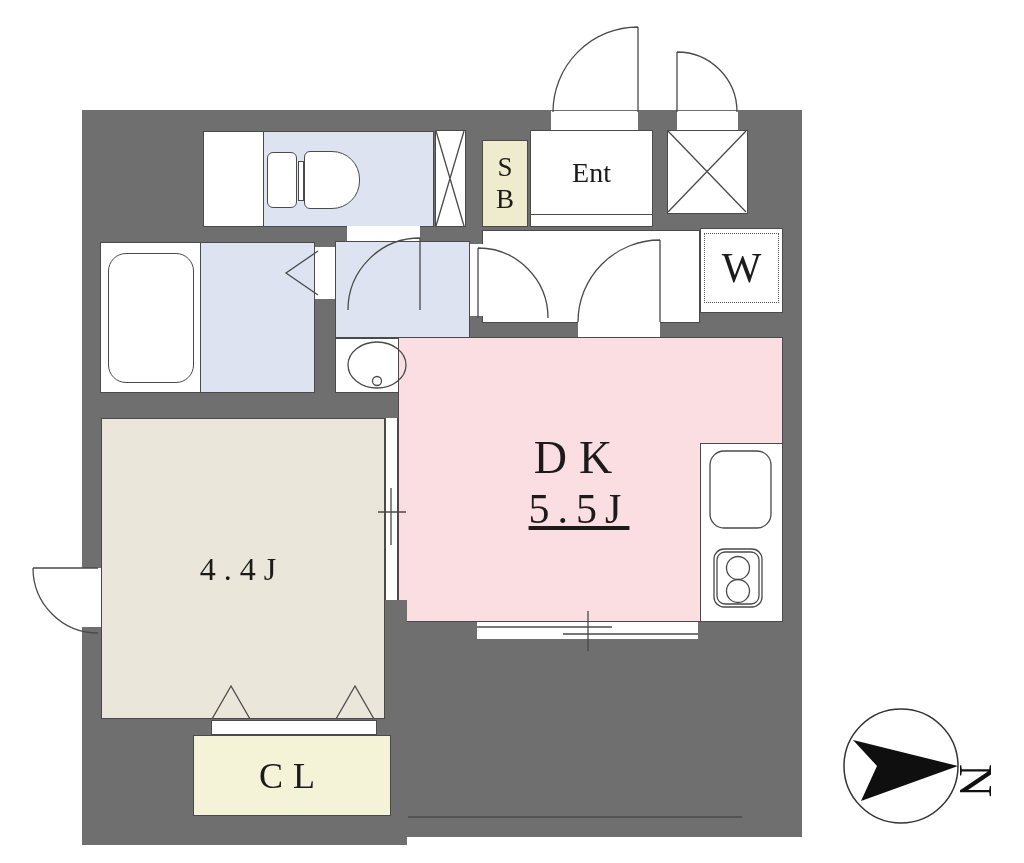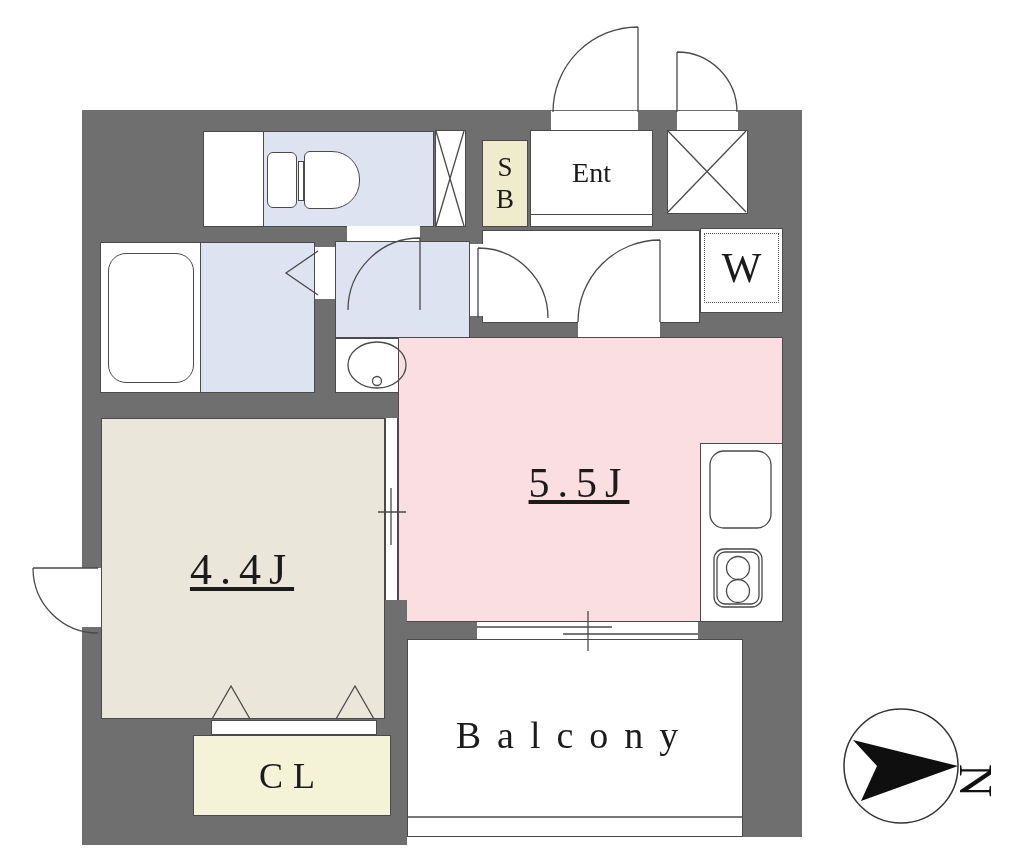--- a/index.html
+++ b/index.html
@@ -63,48 +63,44 @@
 
   <div class="abs room f-wet" style="left:100px;top:242px;width:215px;height:151px;">
     <div class="abs f-white" style="left:0;top:0;width:100px;height:149px;border-right:1px solid var(--line);">
       <div class="abs f-white" style="left:7px;top:10px;width:86px;height:130px;border:1px solid var(--line);border-radius:18px;"></div>
     </div>
   </div>
   <div class="abs f-white" style="left:315px;top:247px;width:20px;height:52px;"></div>
 
   <div class="abs room f-dk" style="left:398px;top:337px;width:385px;height:285px;">
     <div class="abs label stack" style="left:30px;top:90px;width:300px;height:110px;">
+      <span style="font-size:46px;letter-spacing:12px;">DK</span>
       <span style="font-size:42px;letter-spacing:8px;text-decoration:underline;">5.5J</span>
     </div>
   </div>
   <div class="abs room f-white" style="left:700px;top:443px;width:83px;height:179px;"></div>
 
   <div class="abs f-white" style="left:385px;top:418px;width:13px;height:182px;border-left:1px solid var(--line);border-right:1px solid var(--line);"></div>
   <div class="abs f-wall" style="left:378px;top:600px;width:29px;height:39px;"></div>
   <div class="abs f-white" style="left:477px;top:622px;width:221px;height:17px;"></div>
 
   <div class="abs room f-room" style="left:101px;top:418px;width:284px;height:301px;">
     <div class="abs label" style="left:40px;top:110px;width:200px;height:80px;">
-      <span style="font-size:44px;letter-spacing:8px;text-decoration:underline;">4.4J</span>
+      <span style="font-size:32px;letter-spacing:8px;">4.4J</span>
     </div>
   </div>
   <div class="abs f-white" style="left:82px;top:568px;width:19px;height:59px;"></div>
 
   <div class="abs room f-white" style="left:211px;top:720px;width:166px;height:15px;"></div>
   <div class="abs room f-cl" style="left:193px;top:735px;width:198px;height:81px;">
     <div class="abs label" style="left:0;top:0;width:100%;height:100%;">
       <span style="font-size:36px;letter-spacing:10px;">CL</span>
     </div>
   </div>
 
-  <div class="abs room f-white" style="left:407px;top:639px;width:336px;height:198px;">
-    <div class="abs label" style="left:0;top:55px;width:100%;height:80px;">
-      <span style="font-size:38px;letter-spacing:16px;">Balcony</span>
-    </div>
-  </div>
 
   <svg class="overlay" width="1024" height="863" viewBox="0 0 1024 863">
     <g stroke="#4a4a4a" stroke-width="1.3" fill="none">
 
       <path d="M436 131 L464 226 M464 131 L436 226"></path>
       <path d="M668 131 L746 212 M746 131 L668 212"></path>
 
       <path d="M638 27 L638 112 M553 112 A85 85 0 0 1 638 27"></path>
       <path d="M677 52 L677 112 M677 52 A60 60 0 0 1 737 112"></path>
 

